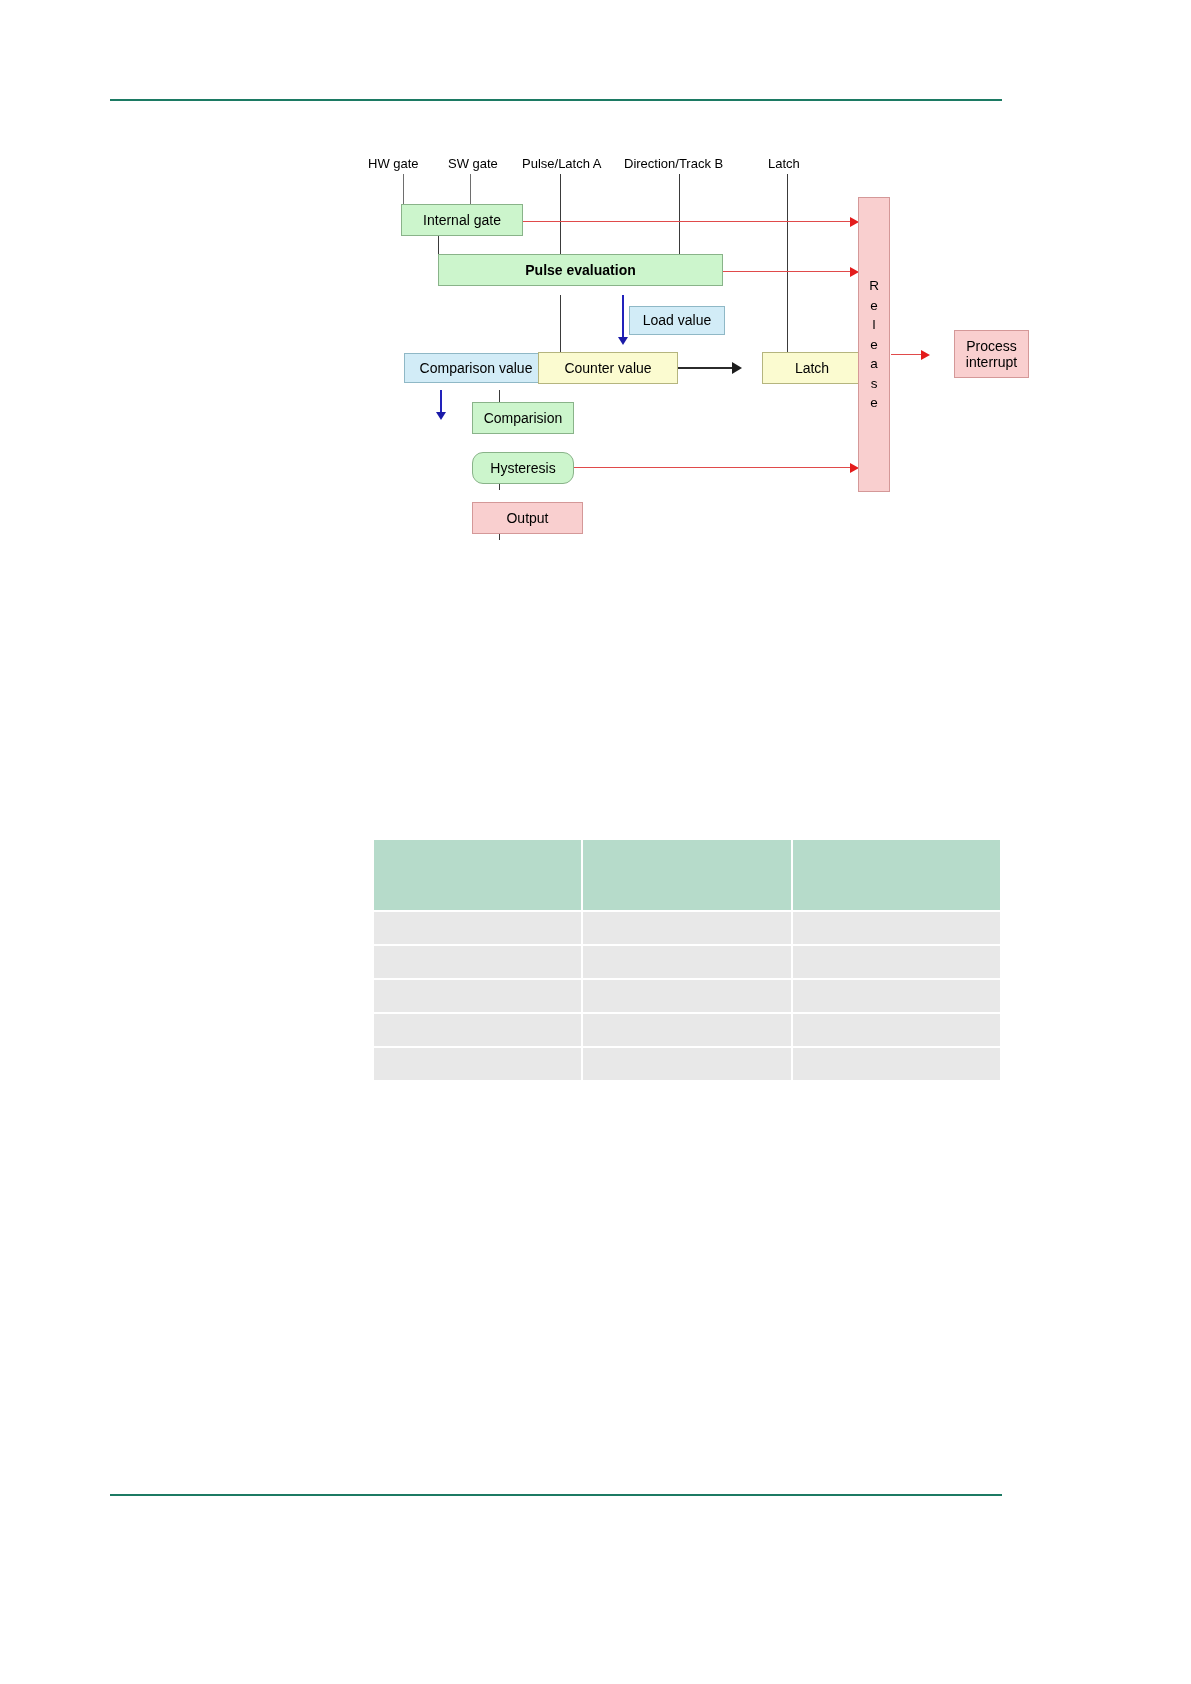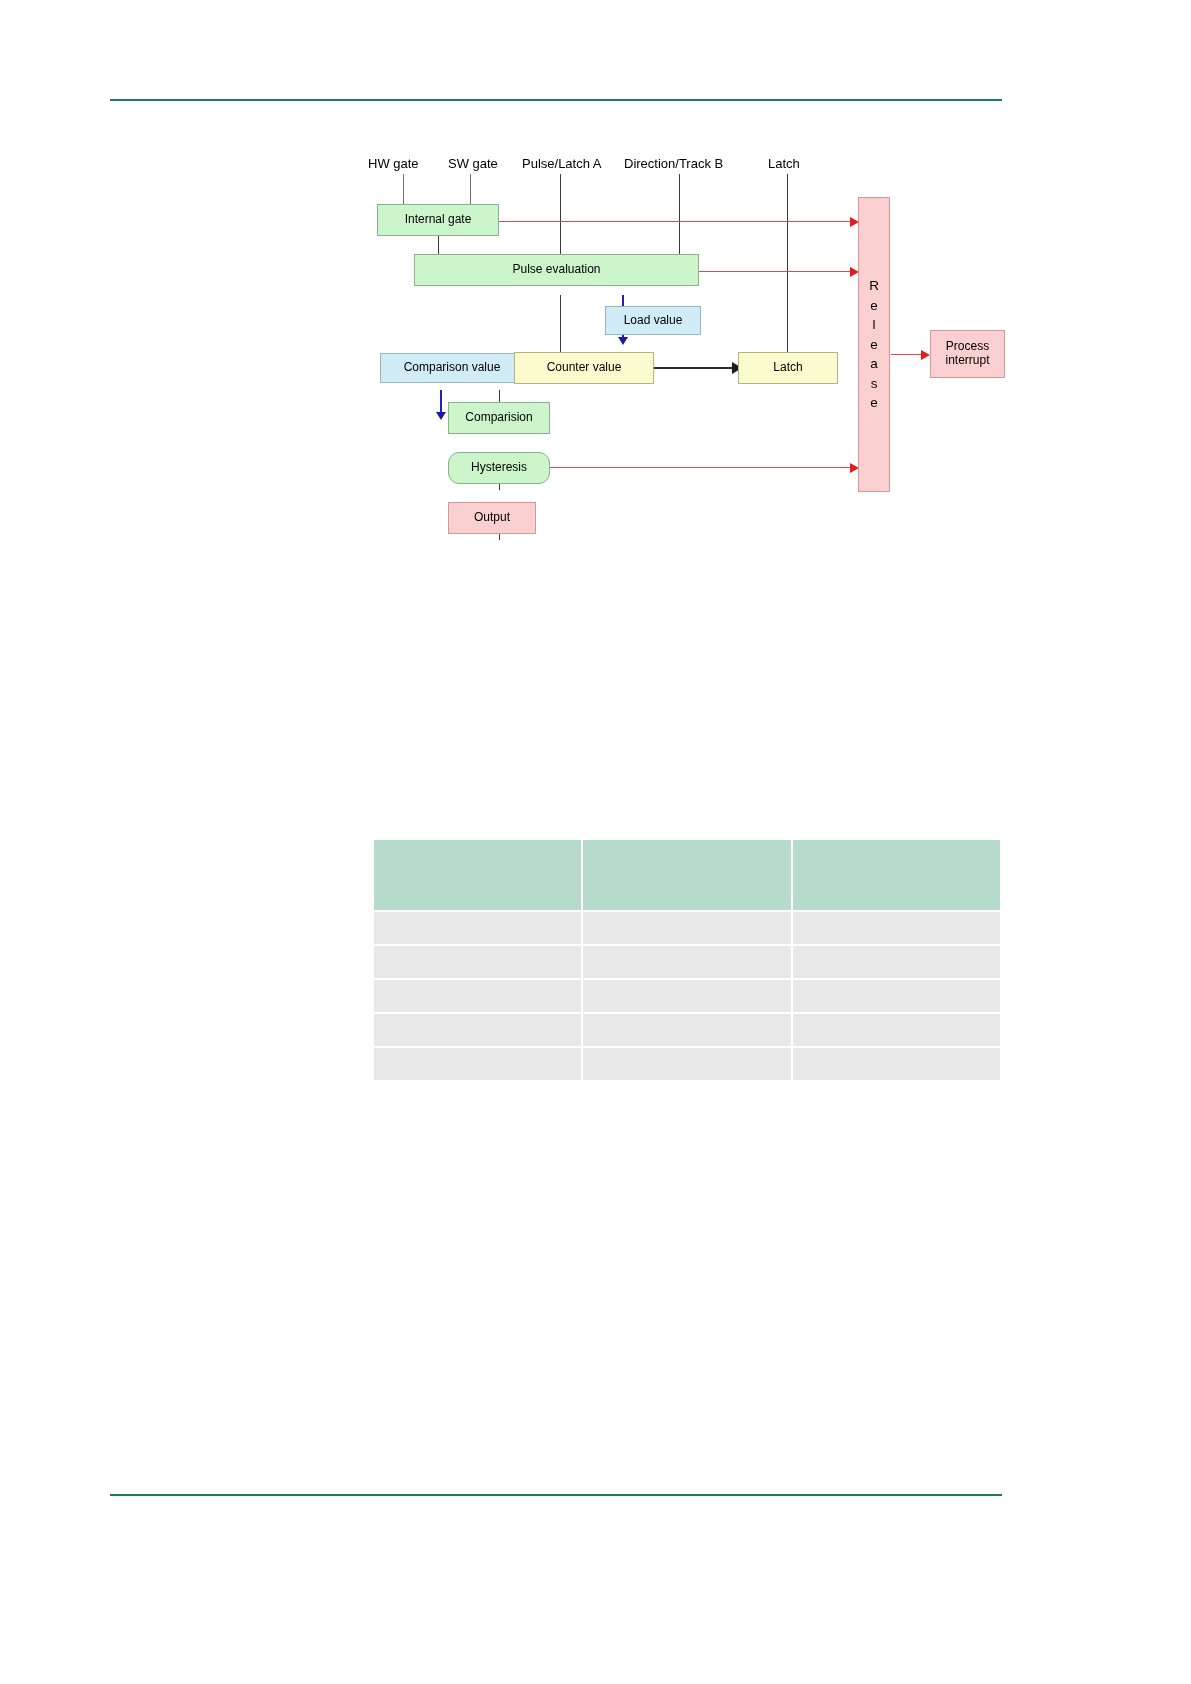--- a/index.html
+++ b/index.html
@@ -37,25 +37,26 @@
     height: 400px;
   }
 
   .node {
     position: absolute;
     box-sizing: border-box;
     border: 1px solid #808080;
     display: flex;
     align-items: center;
     justify-content: center;
-    font-size: 12px;
+    font-size: 14px;
     line-height: 1.15;
     text-align: center;
     color: #000;
     white-space: nowrap;
+    margin-left: 24px;
   }
   .green  { background: #ccf5cc; border-color: #89b389; }
   .blue   { background: #d2ecf7; border-color: #8fb8c6; }
   .yellow { background: #fbfbd0; border-color: #b5b57e; }
   .pink   { background: #f9cfcf; border-color: #d49898; }
 
   .sig-label {
     position: absolute;
     font-size: 13px;
     white-space: nowrap;
@@ -197,35 +198,35 @@
   <div class="redhead" style="left:478px; top:127px;"></div>
 
   <div class="redline" style="left:178px; top:327px; width:307px;"></div>
   <div class="redhead" style="left:478px; top:323px;"></div>
 
   <div class="redline" style="left:519px; top:214px; width:36px;"></div>
   <div class="redhead" style="left:549px; top:210px;"></div>
 
   <div class="node green" style="left:5px;   top:64px;  width:122px; height:32px;">Internal gate</div>
 
-  <div class="node green" style="left:42px;  top:114px; width:285px; height:32px;">Pulse evaluation</div>
+  <div class="node green" style="left:42px;  top:114px; width:285px; height:32px;font-weight:bold;">Pulse evaluation</div>
 
   <div class="node blue" style="left:233px; top:166px; width:96px;  height:29px;text-align:center;">Load value</div>
 
   <div class="node blue" style="left:8px;   top:213px; width:144px; height:30px;">Comparison value</div>
 
   <div class="node yellow" style="left:142px; top:212px; width:140px; height:32px;">Counter value</div>
 
   <div class="node yellow" style="left:366px; top:212px; width:100px; height:32px;">Latch</div>
 
   <div class="node green" style="left:76px;  top:262px; width:102px; height:32px;">Comparision</div>
 
   <div class="node green" style="left:76px;  top:312px; width:102px; height:32px;border-radius:11px;">Hysteresis</div>
 
-  <div class="node pink" style="left:76px;  top:362px; width:88px; height:32px;">Output</div>
+  <div class="node pink" style="left:76px;  top:362px; width:111px; height:32px;">Output</div>
 
   <div id="release-bar" style="left:486px; top:57px; width:32px; height:295px;">
     <span>R</span>
     <span>e</span>
     <span>l</span>
     <span>e</span>
     <span>a</span>
     <span>s</span>
     <span>e</span>
   </div>

